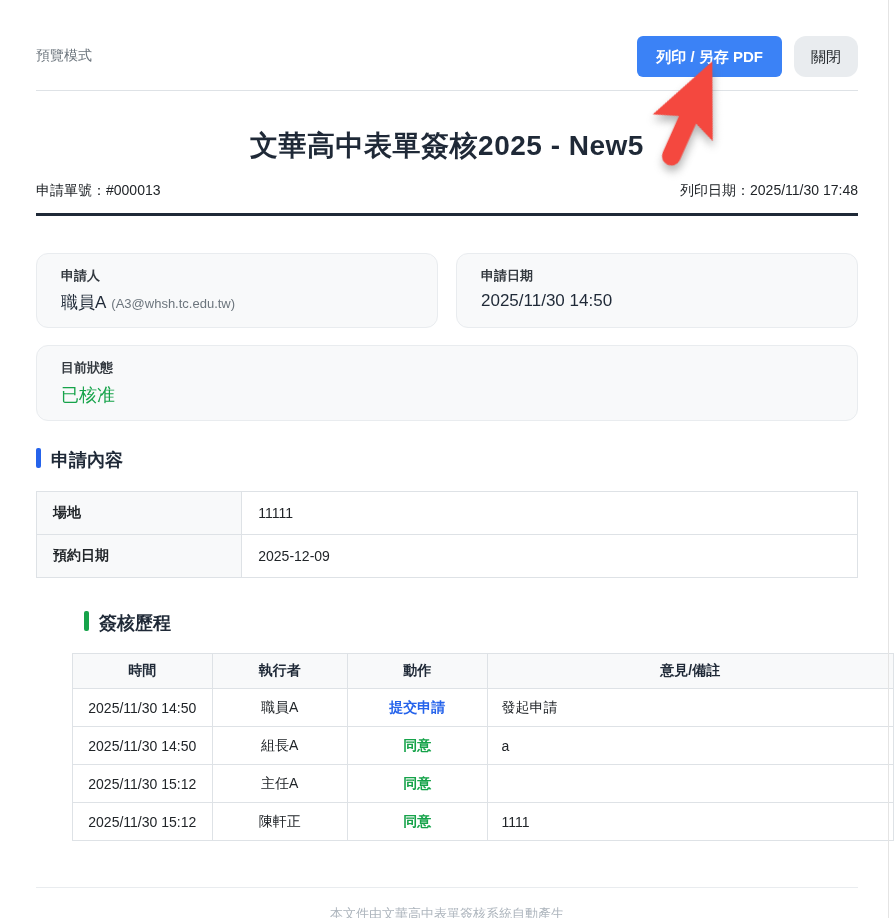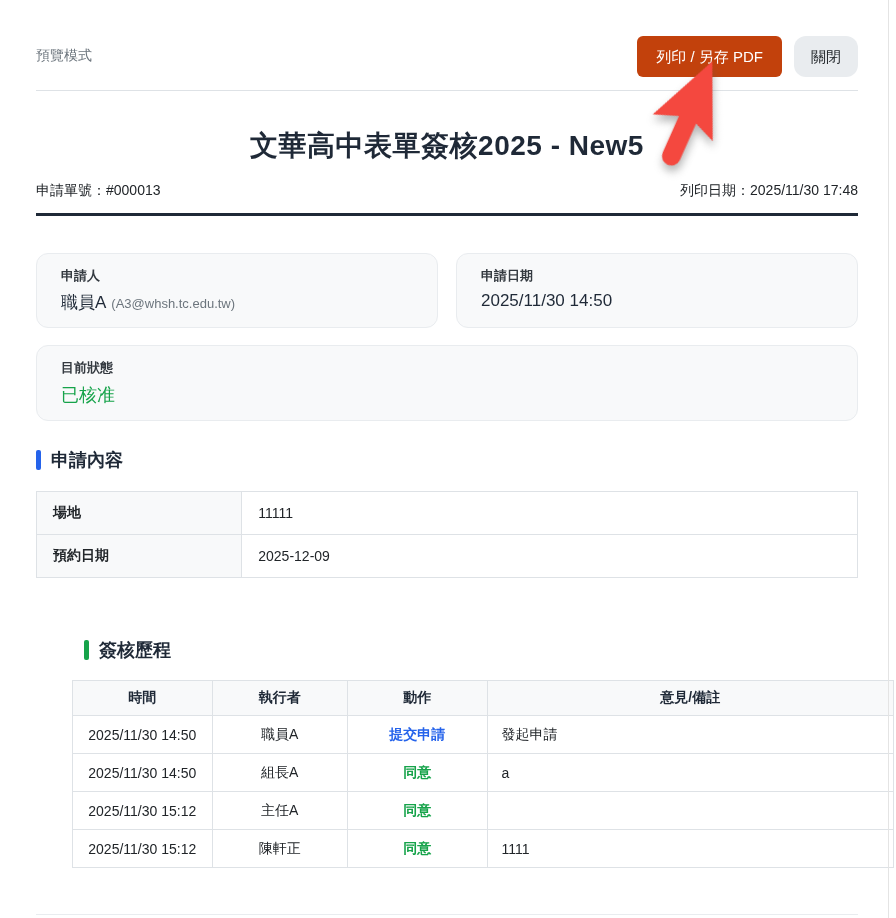--- a/index.html
+++ b/index.html
@@ -18,21 +18,21 @@
     display: flex; justify-content: space-between; align-items: center;
     height: 40px;
   }
   .preview-mode-label { font-size: 14px; color: #6c757d; }
   .bar-actions { display: flex; gap: 12px; }
   .btn {
     border: none; border-radius: 6px; font-size: 15px; cursor: pointer;
     font-family: inherit; line-height: 1;
   }
   .btn-primary {
-    background: #c2410c; color: #ffffff; font-weight: normal;
+    background: #3b82f6; color: #ffffff; font-weight: bold;
     padding: 13px 19px;
   }
   .btn-secondary {
     background: #e9ecef; color: #212529;
     padding: 13px 17px;
     border-radius: 12px;
   }
   .top-divider { border: none; border-top: 1px solid #dee2e6; margin-top: 14px; }
 
   
@@ -55,25 +55,25 @@
     padding: 13px 24px; min-height: 72px;
   }
   .info-label { font-size: 13px; font-weight: bold; color: #343a40; }
   .info-value { font-size: 17px; color: #1f2937; margin-top: 6px; }
   .info-extra { font-size: 13px; color: #6c757d; font-weight: normal; margin-left: 5px; }
   .status-box { margin-top: 17px; min-height: 75px; }
   .status-value { font-size: 18px; font-weight: normal; margin-top: 6px; }
 
   
   .section-title {
-    display: flex; align-items: center; gap: 10px; margin-top: 27px;
+    display: flex; gap: 10px; margin-top: 27px;
   }
   .section-title .bar { width: 5px; height: 20px; border-radius: 2px; display: inline-block; }
   .section-title .txt { font-size: 18px; font-weight: bold; color: #1f2937; }
-  .section-title.history { margin-top: 60px; padding-left: 48px; }
+  .section-title.history { margin-top: 33px; padding-left: 48px; }
 
   
   table { width: 100%; border-collapse: collapse; margin-top: 19px; }
   .content-table th, .content-table td {
     border: 1px solid #dee2e6; font-size: 14px; padding: 0 16px; height: 43px;
   }
   .content-table th {
     width: 25%; background: #f8f9fa; text-align: left; font-weight: bold; color: #212529;
   }
   .history-table { margin-top: 18px; margin-left: 36px; }

